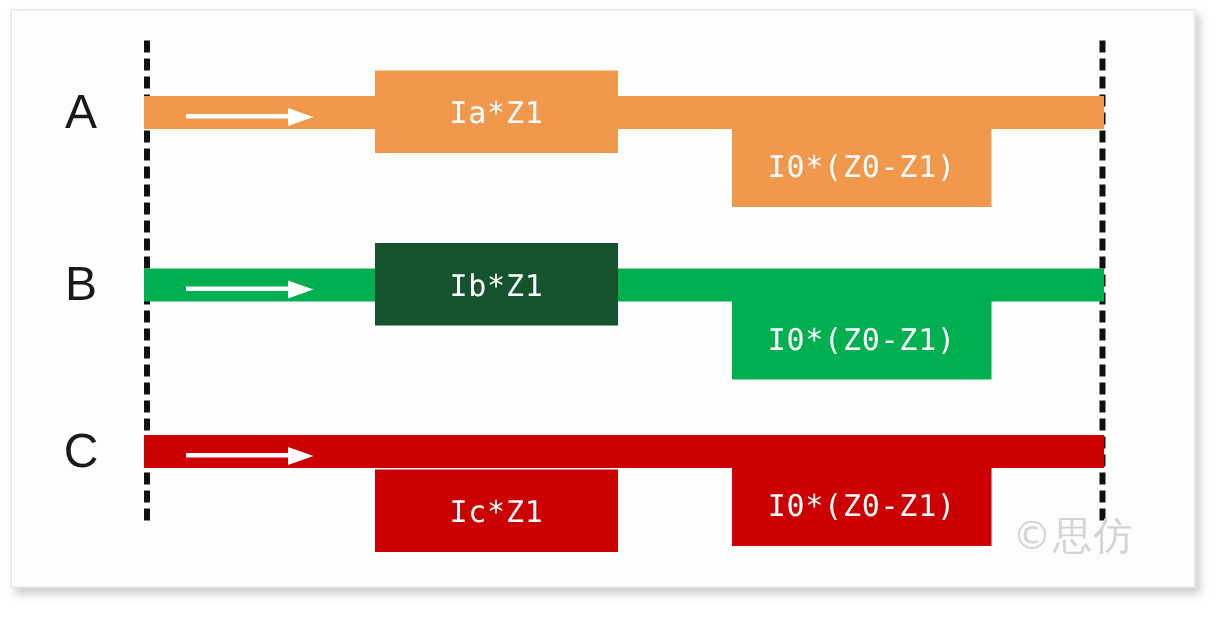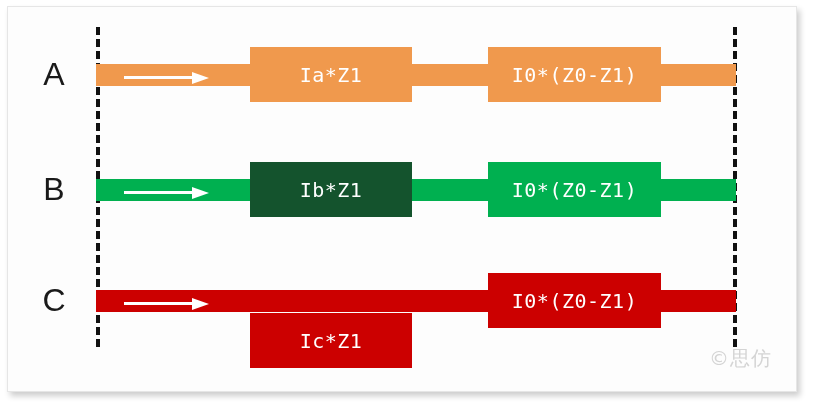--- a/index.html
+++ b/index.html
@@ -91,21 +91,21 @@
     box-sizing: border-box;
   }
   .imp-box span {
     font-family: "DejaVu Sans Mono", "Liberation Mono", monospace;
     font-size: 20px;
     color: #ffffff;
     letter-spacing: 0.5px;
     white-space: nowrap;
   }
   .box-1 { left: 242px; width: 162px; }
-  .box-2 { left: 480px; width: 173px; }
+  .box-2 { left: 480px; width: 173px; margin-top: 36px; }
 
   
   .dir-arrow {
     position: absolute;
     left: 116px;
     top: 28px;
     width: 88px;
     height: 12px;
   }
   .dir-arrow .shaft {
@@ -123,26 +123,26 @@
     width: 0;
     height: 0;
     border-top: 6px solid transparent;
     border-bottom: 6px solid transparent;
     border-left: 17px solid #ffffff;
   }
 
   
   .watermark {
     position: absolute;
-    right: 24px;
+    right: 40px;
     bottom: 18px;
     text-align: center;
     color: #d4d4d4;
     font-family: "DejaVu Sans", sans-serif;
-    font-size: 20px;
+    font-size: 26px;
     line-height: 30px;
     letter-spacing: 1px;
     user-select: none;
   }
   .watermark div { white-space: nowrap; }
 </style>
 </head>
 <body>
 
 <div id="canvas">

